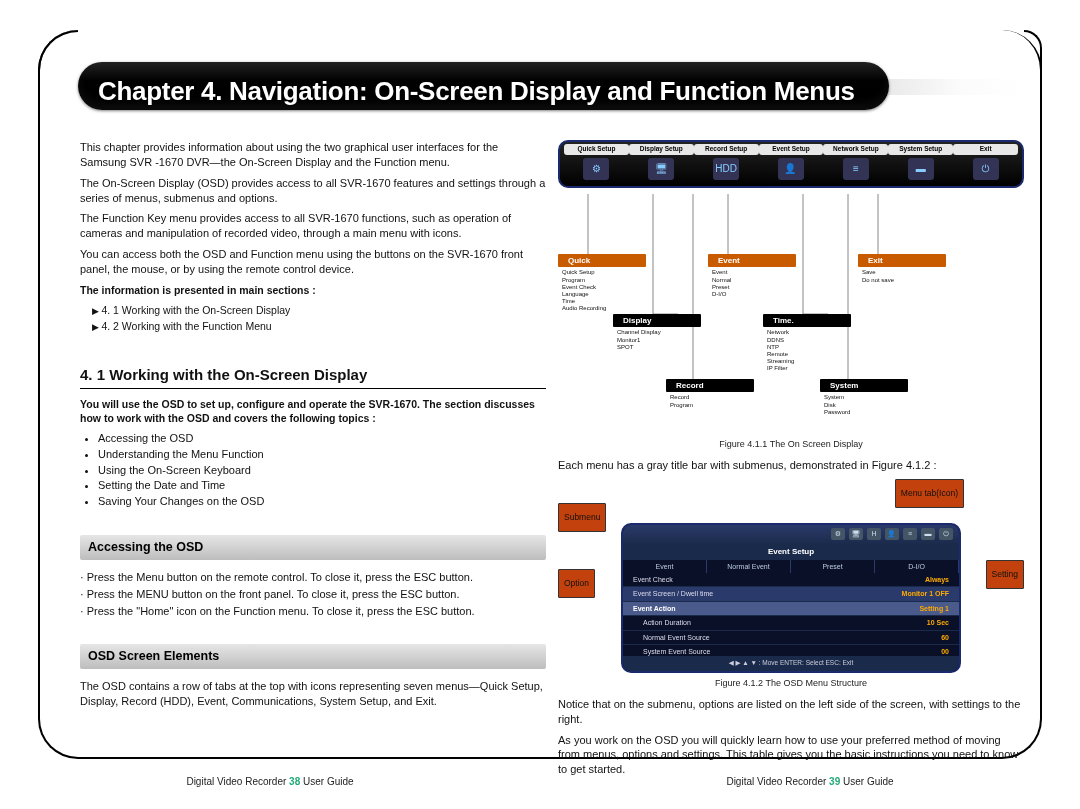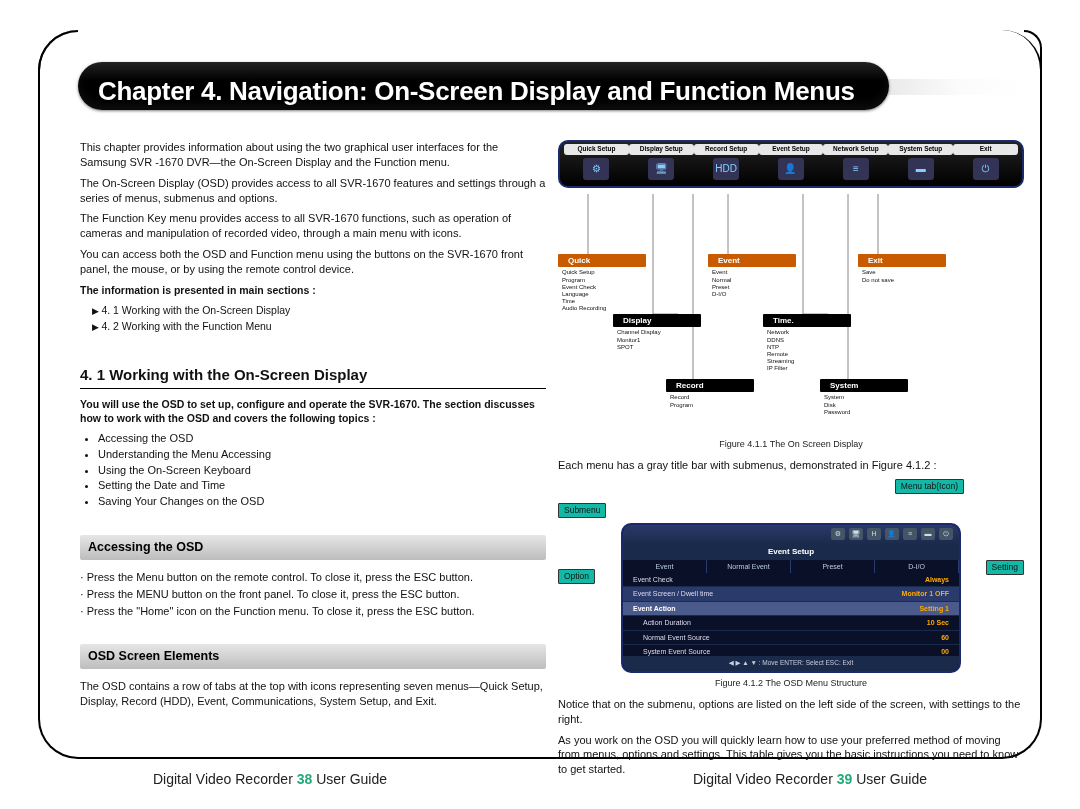--- a/index.html
+++ b/index.html
@@ -35,34 +35,34 @@
   .icon-row .it .ic { width:26px; height:22px; margin:0 auto; background:#335; border-radius:3px; display:flex; align-items:center; justify-content:center; color:#8cf; font-size:10px;}
 
   .tree { position:relative; margin-top:6px; height:240px;}
   .tnode { position:absolute; width:88px; font-size:6px; line-height:1.2;}
   .tnode .tlabel { background:#000; color:#fff; border-radius:1px; padding:2px 10px; font-size:8px; font-weight:700;}
   .orange .tlabel{ background:#c85a00;}
   .tnode .tbody { padding:2px 4px;}
   .caption { text-align:center; font-size:9px; color:#222; margin:4px 0 8px;}
 
   .labels-row { position:relative; height:20px; margin-bottom:2px;}
-  .lbox { position:absolute; border:1px solid #333; background:#14b8a6; padding:1px 5px; font-size:8.5px; border-radius:1px;}
+  .lbox { position:absolute; border:1px solid #333; background:#c2410c; padding:8px 5px; font-size:8.5px; border-radius:1px;}
 
   .osd { position:relative; width:340px; height:150px; margin:0 auto; border:2px solid #1a2a6c; border-radius:10px; background:#0a1028; overflow:hidden;}
   .osd .top { height:20px; background:linear-gradient(#2a3a6a,#1a2a4a); display:flex; gap:4px; justify-content:flex-end; padding:3px 6px;}
   .osd .top span{ width:14px; height:12px; background:#456; border-radius:2px; font-size:7px; color:#cde; display:flex; align-items:center; justify-content:center;}
   .osd .title { text-align:center; color:#fff; font-size:8px; padding:2px; background:#1a2a4a; font-weight:700;}
   .osd .tabs { display:flex; font-size:7px; color:#bcd;}
   .osd .tabs span { flex:1; text-align:center; padding:2px; border-right:1px solid #2a3a6a;}
   .osd .row { display:flex; justify-content:space-between; font-size:7px; color:#dde; padding:2px 10px; border-bottom:1px solid #1a2a4a;}
   .osd .row .r { color:#fa0; font-weight:700;}
   .osd .row.sel { background:#2a3a6a;}
   .osd .row.hd { background:#4a5a8a; color:#fff; font-weight:700;}
   .osd .foot { position:absolute; bottom:0; left:0; right:0; font-size:6.5px; color:#ccd; text-align:center; padding:3px; background:#1a2a4a;}
-  .footer { position:absolute; bottom:22px; left:0; right:0; display:flex; justify-content:space-around; font-size:14px; color:#222;}
+  .footer { position:absolute; bottom:22px; left:0; right:0; display:flex; justify-content:space-around; font-size:10px; color:#222;}
   .footer .num { color:#2a7; font-weight:700;}
   svg.tlines{ position:absolute; left:0; top:0;}
 
   
   [data-bind]:empty::after{content:"";}
 </style>
 </head>
 <body>
 
 <div class="sheet">
@@ -88,21 +88,21 @@
       <p class="bold-head" data-bind="left.sections_head">The information is presented in main sections :</p>
       <div class="arrow-list">
         <div data-bind="left.sections.0">4. 1 Working with the On-Screen Display</div>
         <div data-bind="left.sections.1">4. 2 Working with the Function Menu</div>
       </div>
 
       <h2 class="sec-heavy" data-bind="left.h41">4. 1 Working with the On-Screen Display</h2>
       <p class="bold-head" style="font-weight:700;" data-bind="left.h41_intro">You will use the OSD to set up, configure and operate the SVR-1670. The section discusses how to work with the OSD and covers the following topics :</p>
       <ul class="bullets">
         <li data-bind="left.h41_bullets.0">Accessing the OSD</li>
-        <li data-bind="left.h41_bullets.1">Understanding the Menu Accessing</li>
+        <li data-bind="left.h41_bullets.1">Understanding the Menu Function</li>
         <li data-bind="left.h41_bullets.2">Using the On-Screen Keyboard</li>
         <li data-bind="left.h41_bullets.3">Setting the Date and Time</li>
         <li data-bind="left.h41_bullets.4">Saving Your Changes on the OSD</li>
       </ul>
 
       <div class="sec-bar" data-bind="left.accessing_title">Accessing the OSD</div>
       <div class="dotlist">
         <div data-bind="left.accessing_items.1">· Press the Menu button on the remote control. To close it, press the ESC button.</div>
         <div data-bind="left.accessing_items.0">· Press the MENU button on the front panel. To close it, press the ESC button.</div>
         <div data-bind="left.accessing_items.2">· Press the "Home" icon on the Function menu. To close it, press the ESC button.</div>

